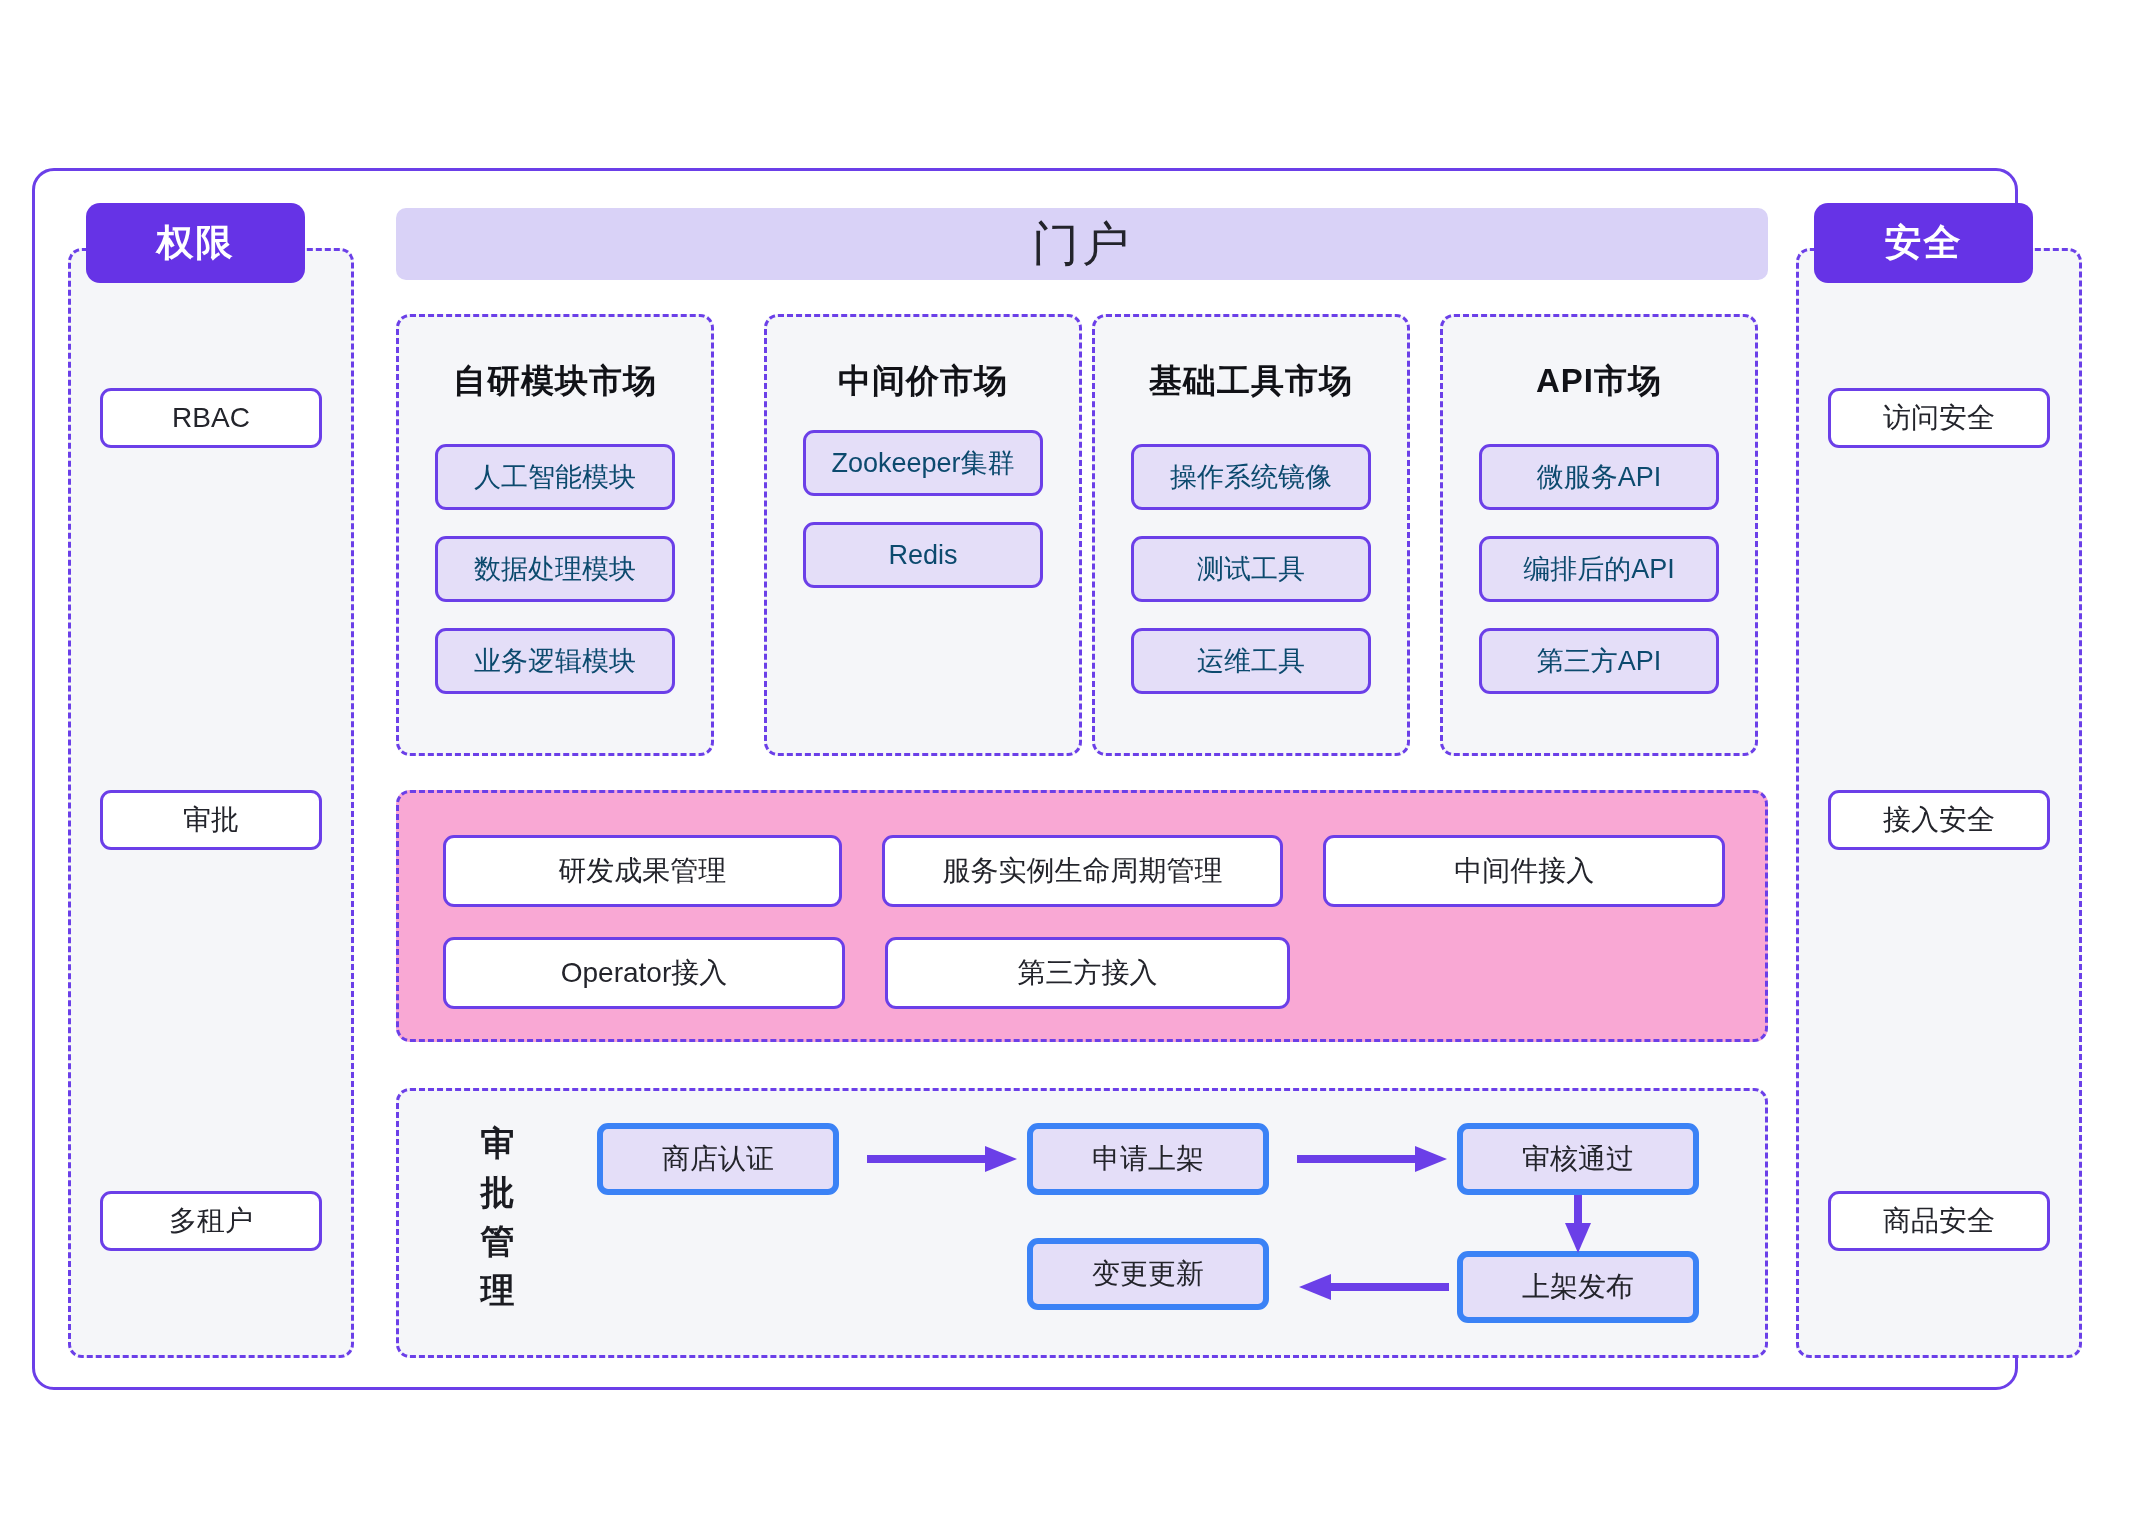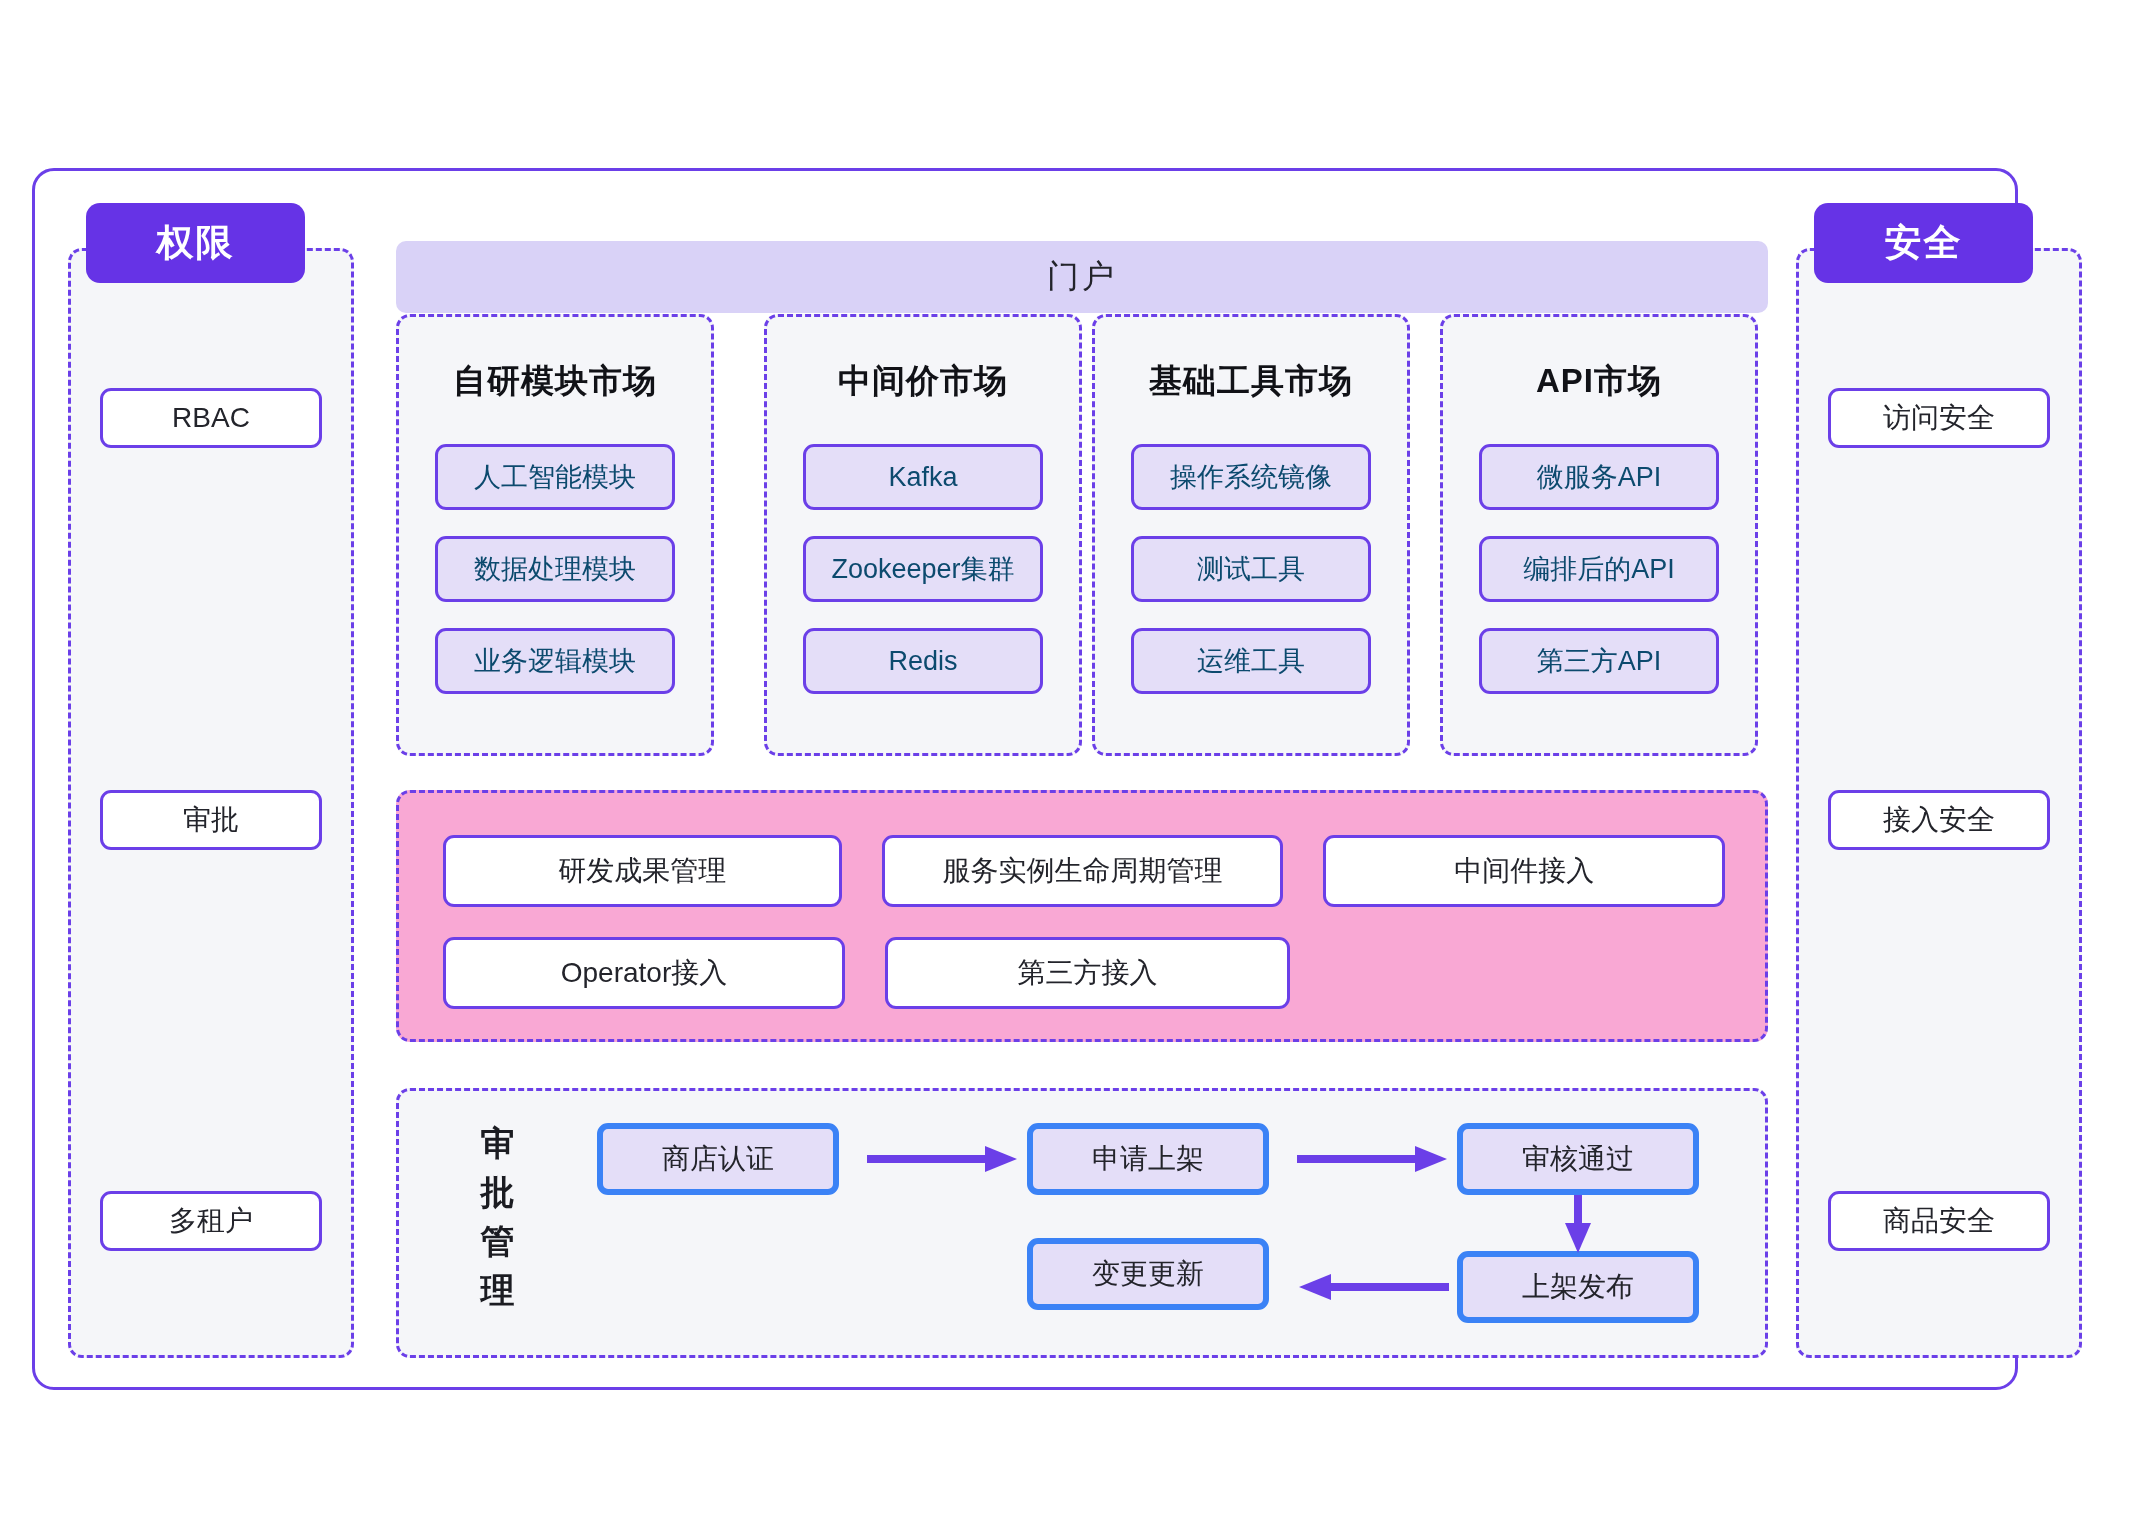--- a/index.html
+++ b/index.html
@@ -91,25 +91,24 @@
     position: absolute;
     left: 396px;
     top: 208px;
     width: 1372px;
     height: 72px;
     background: #D9D2F7;
     border-radius: 10px;
     display: flex;
     align-items: center;
     justify-content: center;
-    font-size: 32px;
+    font-size: 47px;
     font-weight: 500;
     color: #23242B;
     letter-spacing: 3px;
-    margin-top: 33px;
   }
 
   
   .market-col {
     position: absolute;
     top: 314px;
     width: 318px;
     height: 126px;
     box-sizing: border-box;
     border: 3px dashed #6B3FE8;
@@ -296,21 +295,20 @@
 
   <div id="market-col-0" class="market-col">
     <div class="market-title">自研模块市场</div>
     <div class="market-chip first">人工智能模块</div>
     <div class="market-chip">数据处理模块</div>
     <div class="market-chip">业务逻辑模块</div>
   </div>
 
   <div id="market-col-1" class="market-col">
     <div class="market-title">中间价市场</div>
-    <div class="market-chip first">Kafka</div>
     <div class="market-chip">Zookeeper集群</div>
     <div class="market-chip">Redis</div>
   </div>
 
   <div id="market-col-2" class="market-col">
     <div class="market-title">基础工具市场</div>
     <div class="market-chip first">操作系统镜像</div>
     <div class="market-chip">测试工具</div>
     <div class="market-chip">运维工具</div>
   </div>

